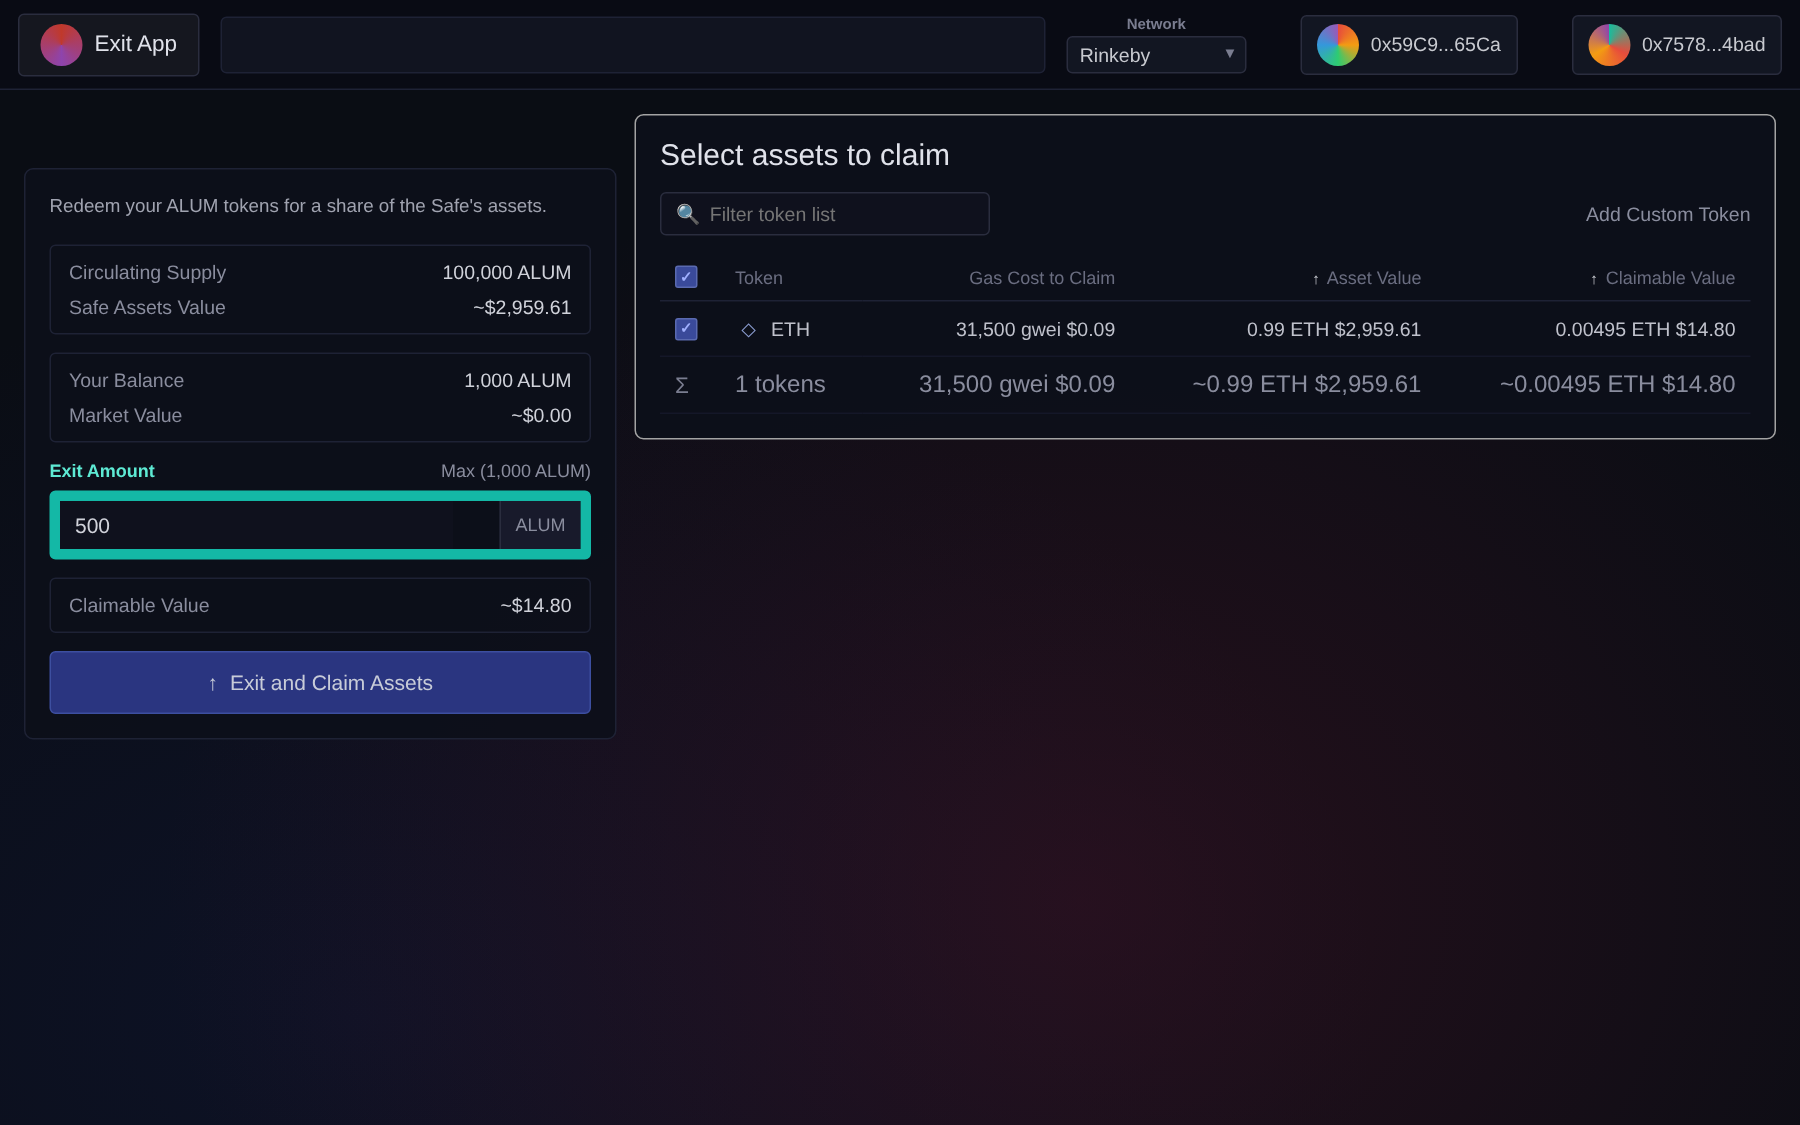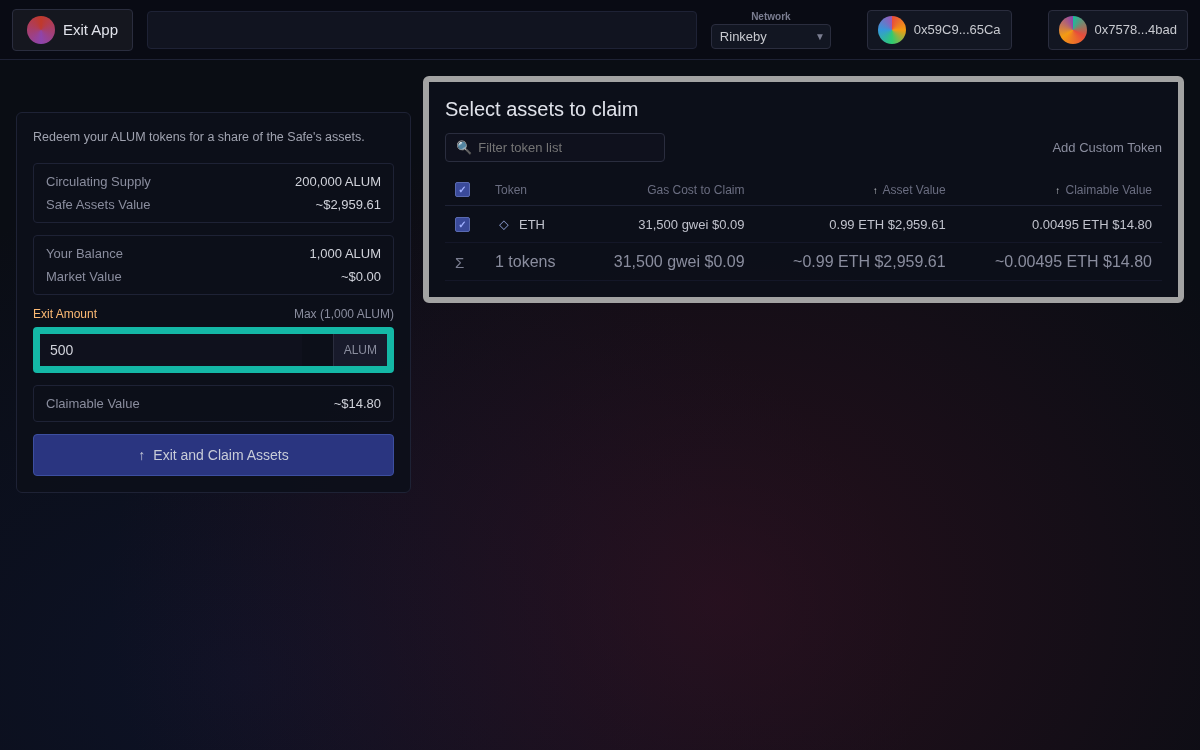--- a/index.html
+++ b/index.html
@@ -191,21 +191,22 @@
       gap: 6px;
     }
 
     .exit-amount-header {
       display: flex;
       justify-content: space-between;
       font-size: 12px;
     }
 
     .exit-amount-label {
-      color: #fdba74;
+      color: #5eead4;
+      font-weight: bold;
     }
 
     .exit-amount-max {
       color: #8a8d9e;
     }
 
     .exit-amount-input-wrapper {
       display: flex;
       border: 7px solid #14b8a6;
       border-radius: 4px;
@@ -252,21 +253,21 @@
       justify-content: center;
       gap: 8px;
       width: 100%;
       font-weight: 500;
     }
 
     
     .right-panel {
       flex: 1;
       background: rgba(12, 15, 25, 0.9);
-      border: 6px solid #a3a3a3;
+      border: 1px solid #a3a3a3;
       border-radius: 6px;
       padding: 16px;
       margin-left: 12px;
       display: flex;
       flex-direction: column;
       gap: 12px;
     }
 
     .right-panel-title {
       font-size: 20px;
@@ -455,21 +456,21 @@
 </div>
 
 <div class="main-content">
 
   <div class="left-panel">
     <p class="panel-description">Redeem your ALUM tokens for a share of the Safe's assets.</p>
 
     <div class="info-box">
       <div class="info-row">
         <span class="info-label">Circulating Supply</span>
-        <span class="info-value">200,000 ALUM</span>
+        <span class="info-value">100,000 ALUM</span>
       </div>
       <div class="info-row">
         <span class="info-label">Safe Assets Value</span>
         <span class="info-value">~$2,959.61</span>
       </div>
     </div>
 
     <div class="info-box">
       <div class="info-row">
         <span class="info-label">Your Balance</span>

